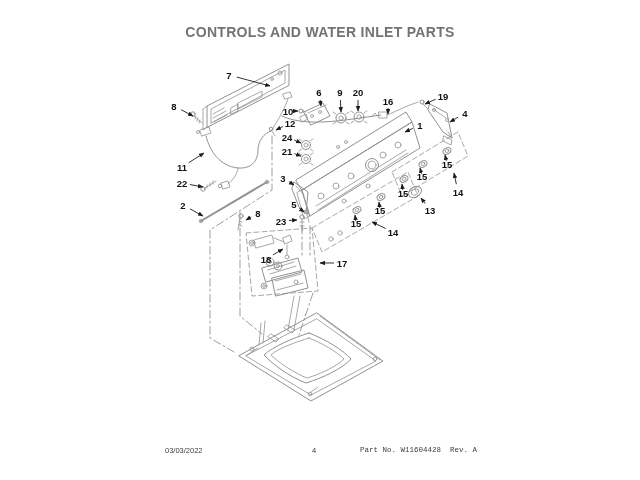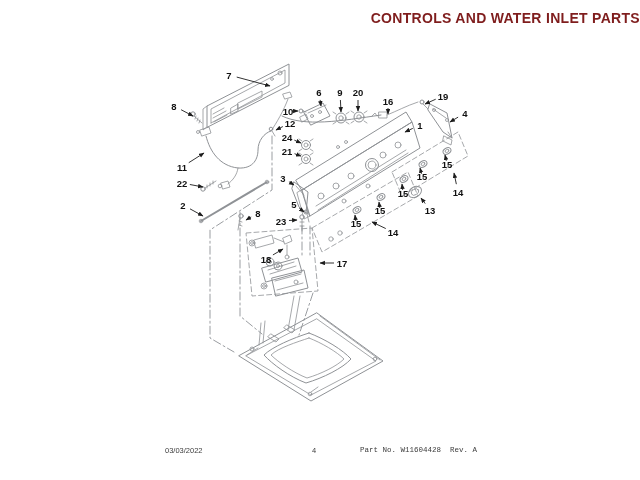--- a/index.html
+++ b/index.html
@@ -1,19 +1,19 @@
 <!DOCTYPE html>
 <html><head>
 <meta charset="utf-8">
 <style>
   html,body{margin:0;padding:0;background:#ffffff;}
   body{width:640px;height:480px;position:relative;overflow:hidden;
        font-family:"Liberation Sans", sans-serif;}
-  .page-title{position:absolute;top:10px;left:0;width:640px;text-align:right;
-       font-size:14px;font-weight:bold;letter-spacing:.3px;color:#7f1d1d;}
+  .page-title{position:absolute;top:24px;left:0;width:640px;text-align:center;
+       font-size:14px;font-weight:bold;letter-spacing:.3px;color:#737373;}
   .footer{position:absolute;top:446px;left:0;width:640px;height:14px;
        font-size:7.5px;color:#3c3c3c;}
   .footer .date{position:absolute;left:165px;top:0;}
   .footer .page{position:absolute;left:312px;top:0;}
   .footer .part{position:absolute;right:163px;top:0;white-space:pre;font-family:Liberation Mono, monospace;}
   svg.diagram{position:absolute;top:0;left:0;}
   .art{stroke:#8f9296;fill:none;stroke-width:1;stroke-linejoin:round;stroke-linecap:round;}
   .art .thin{stroke-width:.8;}
   .dashed{stroke-dasharray:5 3;}
   .dashdot{stroke-dasharray:8 3 2 3;stroke-width:.9;}

